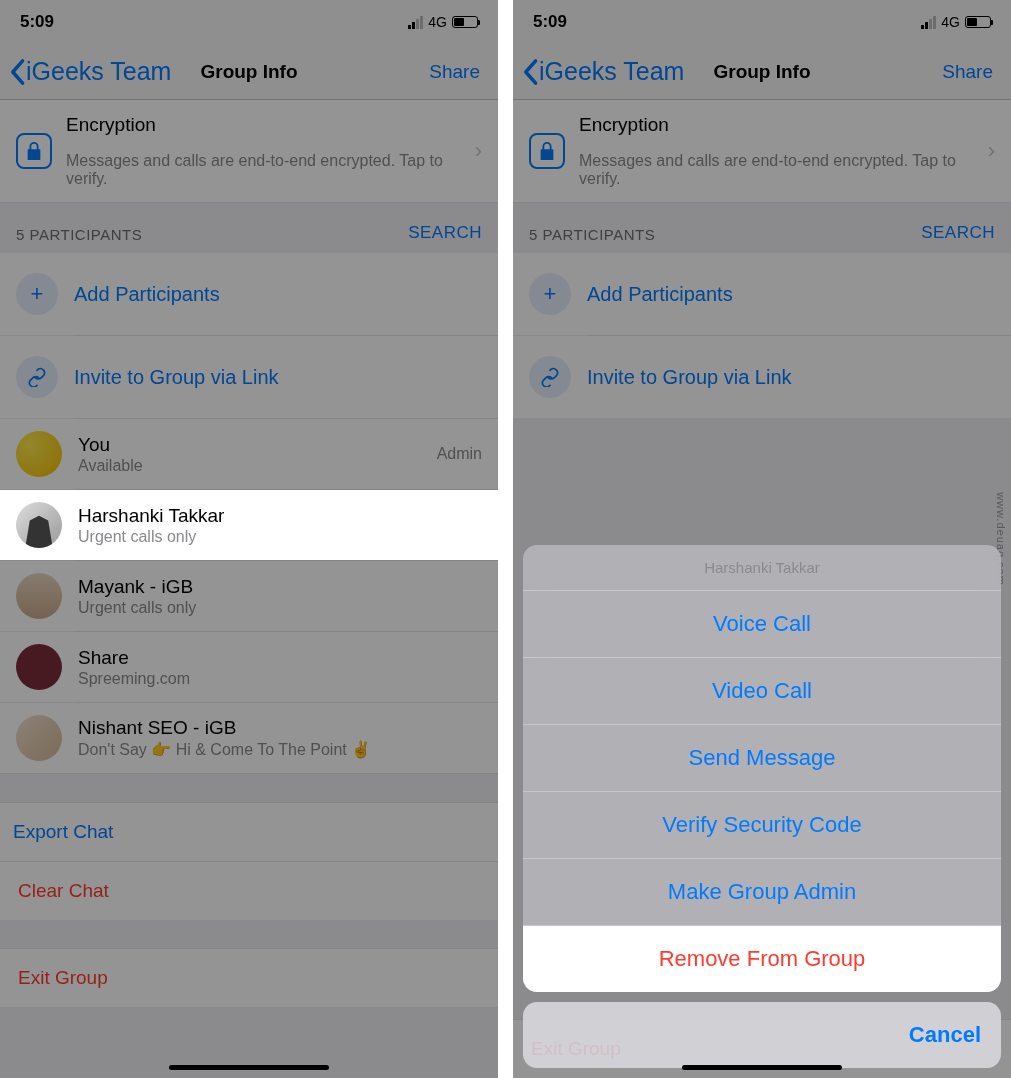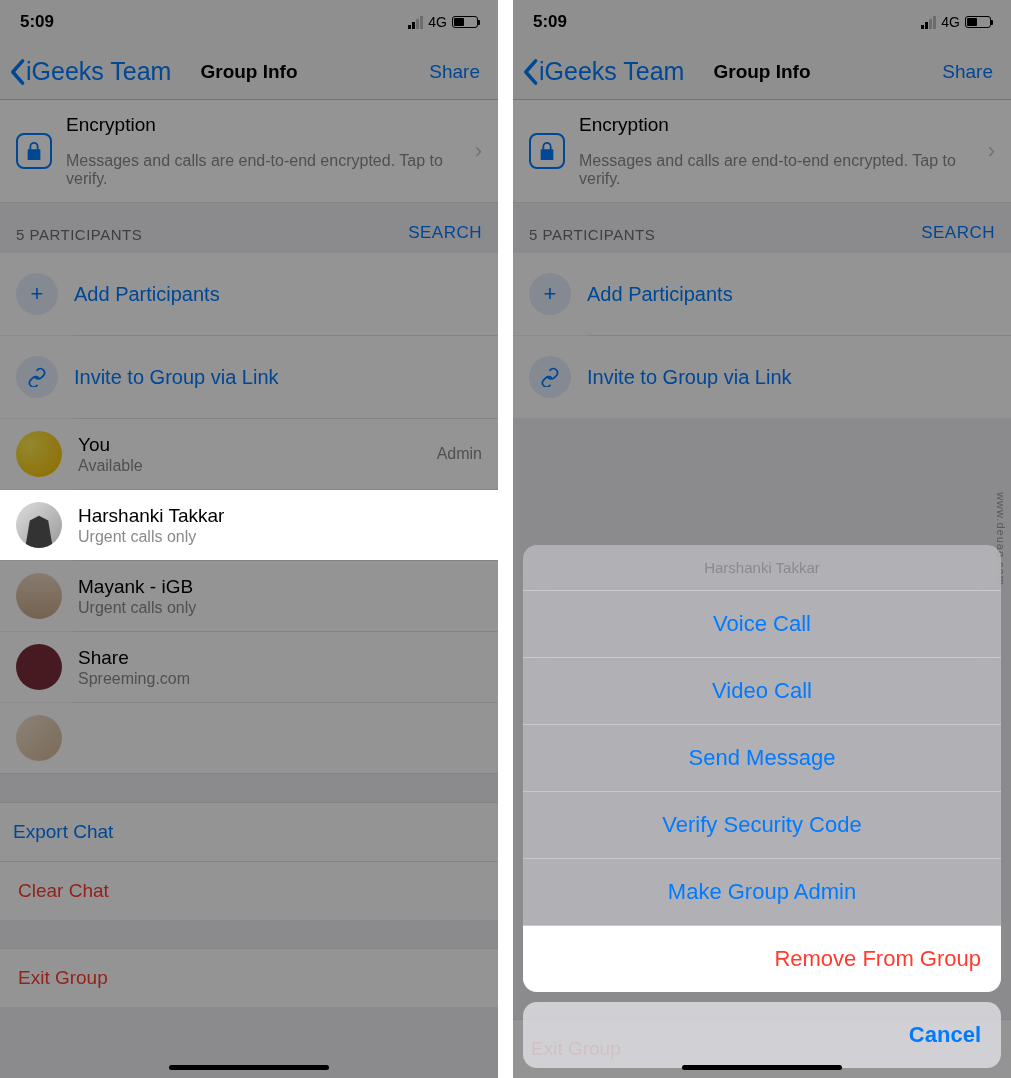--- a/index.html
+++ b/index.html
@@ -132,21 +132,21 @@
       backdrop-filter: blur(10px);
     }
     .sheet-title {
       text-align: center; padding: 14px; font-size: 15px; color: #8a8a8e;
       border-bottom: 0.5px solid #c8c7cc;
     }
     .sheet-btn {
       text-align: center; padding: 20px; font-size: 22px; color: #007aff;
       border-bottom: 0.5px solid #c8c7cc;
     }
-    .sheet-btn:last-child { border-bottom: none; text-align: right; }
+    .sheet-btn:last-child { border-bottom: none; }
     .sheet-btn.destructive { color: #ff3b30; }
     .sheet-btn.highlighted-sheet { background: #fff; position: relative; }
     .cancel-btn {
       margin-top: 10px; background: #fff; border-radius: 14px;
       text-align: right; padding: 20px; font-size: 22px; color: #007aff; font-weight: 600;
     }
     .sheet-dim {
       background: rgba(188,188,192,0.78);
     }
     
@@ -256,20 +256,24 @@
     <div class="avatar av4"></div>
     <div class="p-text">
       <div class="p-name">Share</div>
       <div class="p-status">Spreeming.com</div>
     </div>
   </div>
   <div class="divider-inset"></div>
 
   <div class="participant-row" style="border-bottom:1px solid #e5e5ea;">
     <div class="avatar av5"></div>
+    <div class="p-text">
+      <div class="p-name">Nishant SEO - iGB</div>
+      <div class="p-status">Don't Say 👉 Hi &amp; Come To The Point ✌️</div>
+    </div>
   </div>
 
   <div class="section-gap"></div>
 
   <div class="simple-row link-blue">Export Chat</div>
   <div class="simple-row link-red">Clear Chat</div>
 
   <div class="section-gap"></div>
 
   <div class="simple-row link-red">Exit Group</div>

